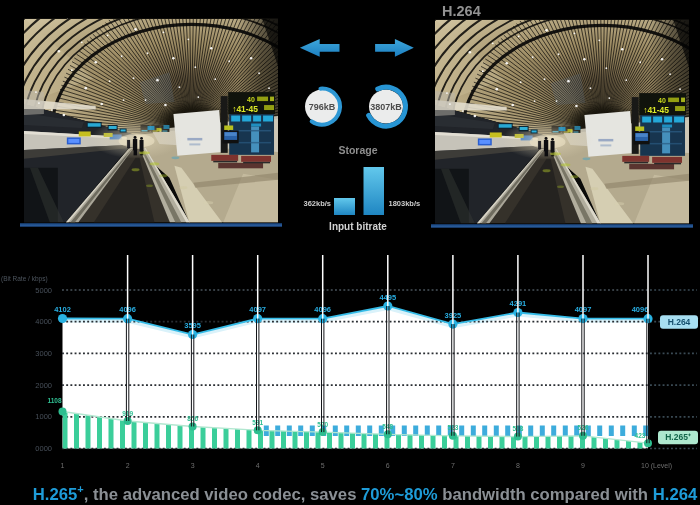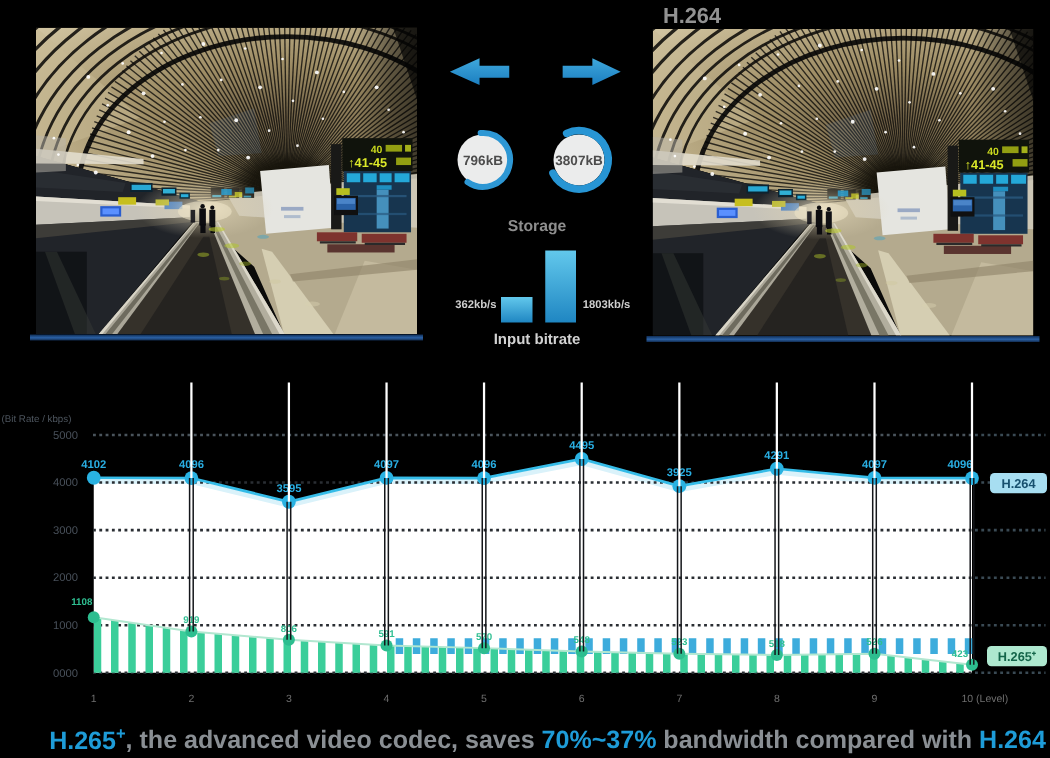--- a/index.html
+++ b/index.html
@@ -598,12 +598,12 @@
     <text x="257.7" y="218" text-anchor="middle" font-family="Liberation Sans,sans-serif" font-size="7" fill="#6e6e6e">4</text>
     <text x="322.7" y="218" text-anchor="middle" font-family="Liberation Sans,sans-serif" font-size="7" fill="#6e6e6e">5</text>
     <text x="387.8" y="218" text-anchor="middle" font-family="Liberation Sans,sans-serif" font-size="7" fill="#6e6e6e">6</text>
     <text x="452.9" y="218" text-anchor="middle" font-family="Liberation Sans,sans-serif" font-size="7" fill="#6e6e6e">7</text>
     <text x="517.9" y="218" text-anchor="middle" font-family="Liberation Sans,sans-serif" font-size="7" fill="#6e6e6e">8</text>
     <text x="583.0" y="218" text-anchor="middle" font-family="Liberation Sans,sans-serif" font-size="7" fill="#6e6e6e">9</text>
     <text x="641" y="218" font-family="Liberation Sans,sans-serif" font-size="7" fill="#6e6e6e">10 (Level)</text>
 </svg>
 
 <div class="abs" style="left:15px;top:483px;width:700px;text-align:center;font-size:16.7px;font-weight:bold;color:#8a8f94">
-<span style="color:#1e9cd8">H.265<sup style="font-size:11px">+</sup></span>, the advanced video codec, saves <span style="color:#1e9cd8">70%~37%</span> bandwidth compared with <span style="color:#1e9cd8">H.264</span></div>
+<span style="color:#1e9cd8">H.265<sup style="font-size:11px">+</sup></span>, the advanced video codec, saves <span style="color:#1e9cd8">70%~80%</span> bandwidth compared with <span style="color:#1e9cd8">H.264</span></div>
 </body></html>

